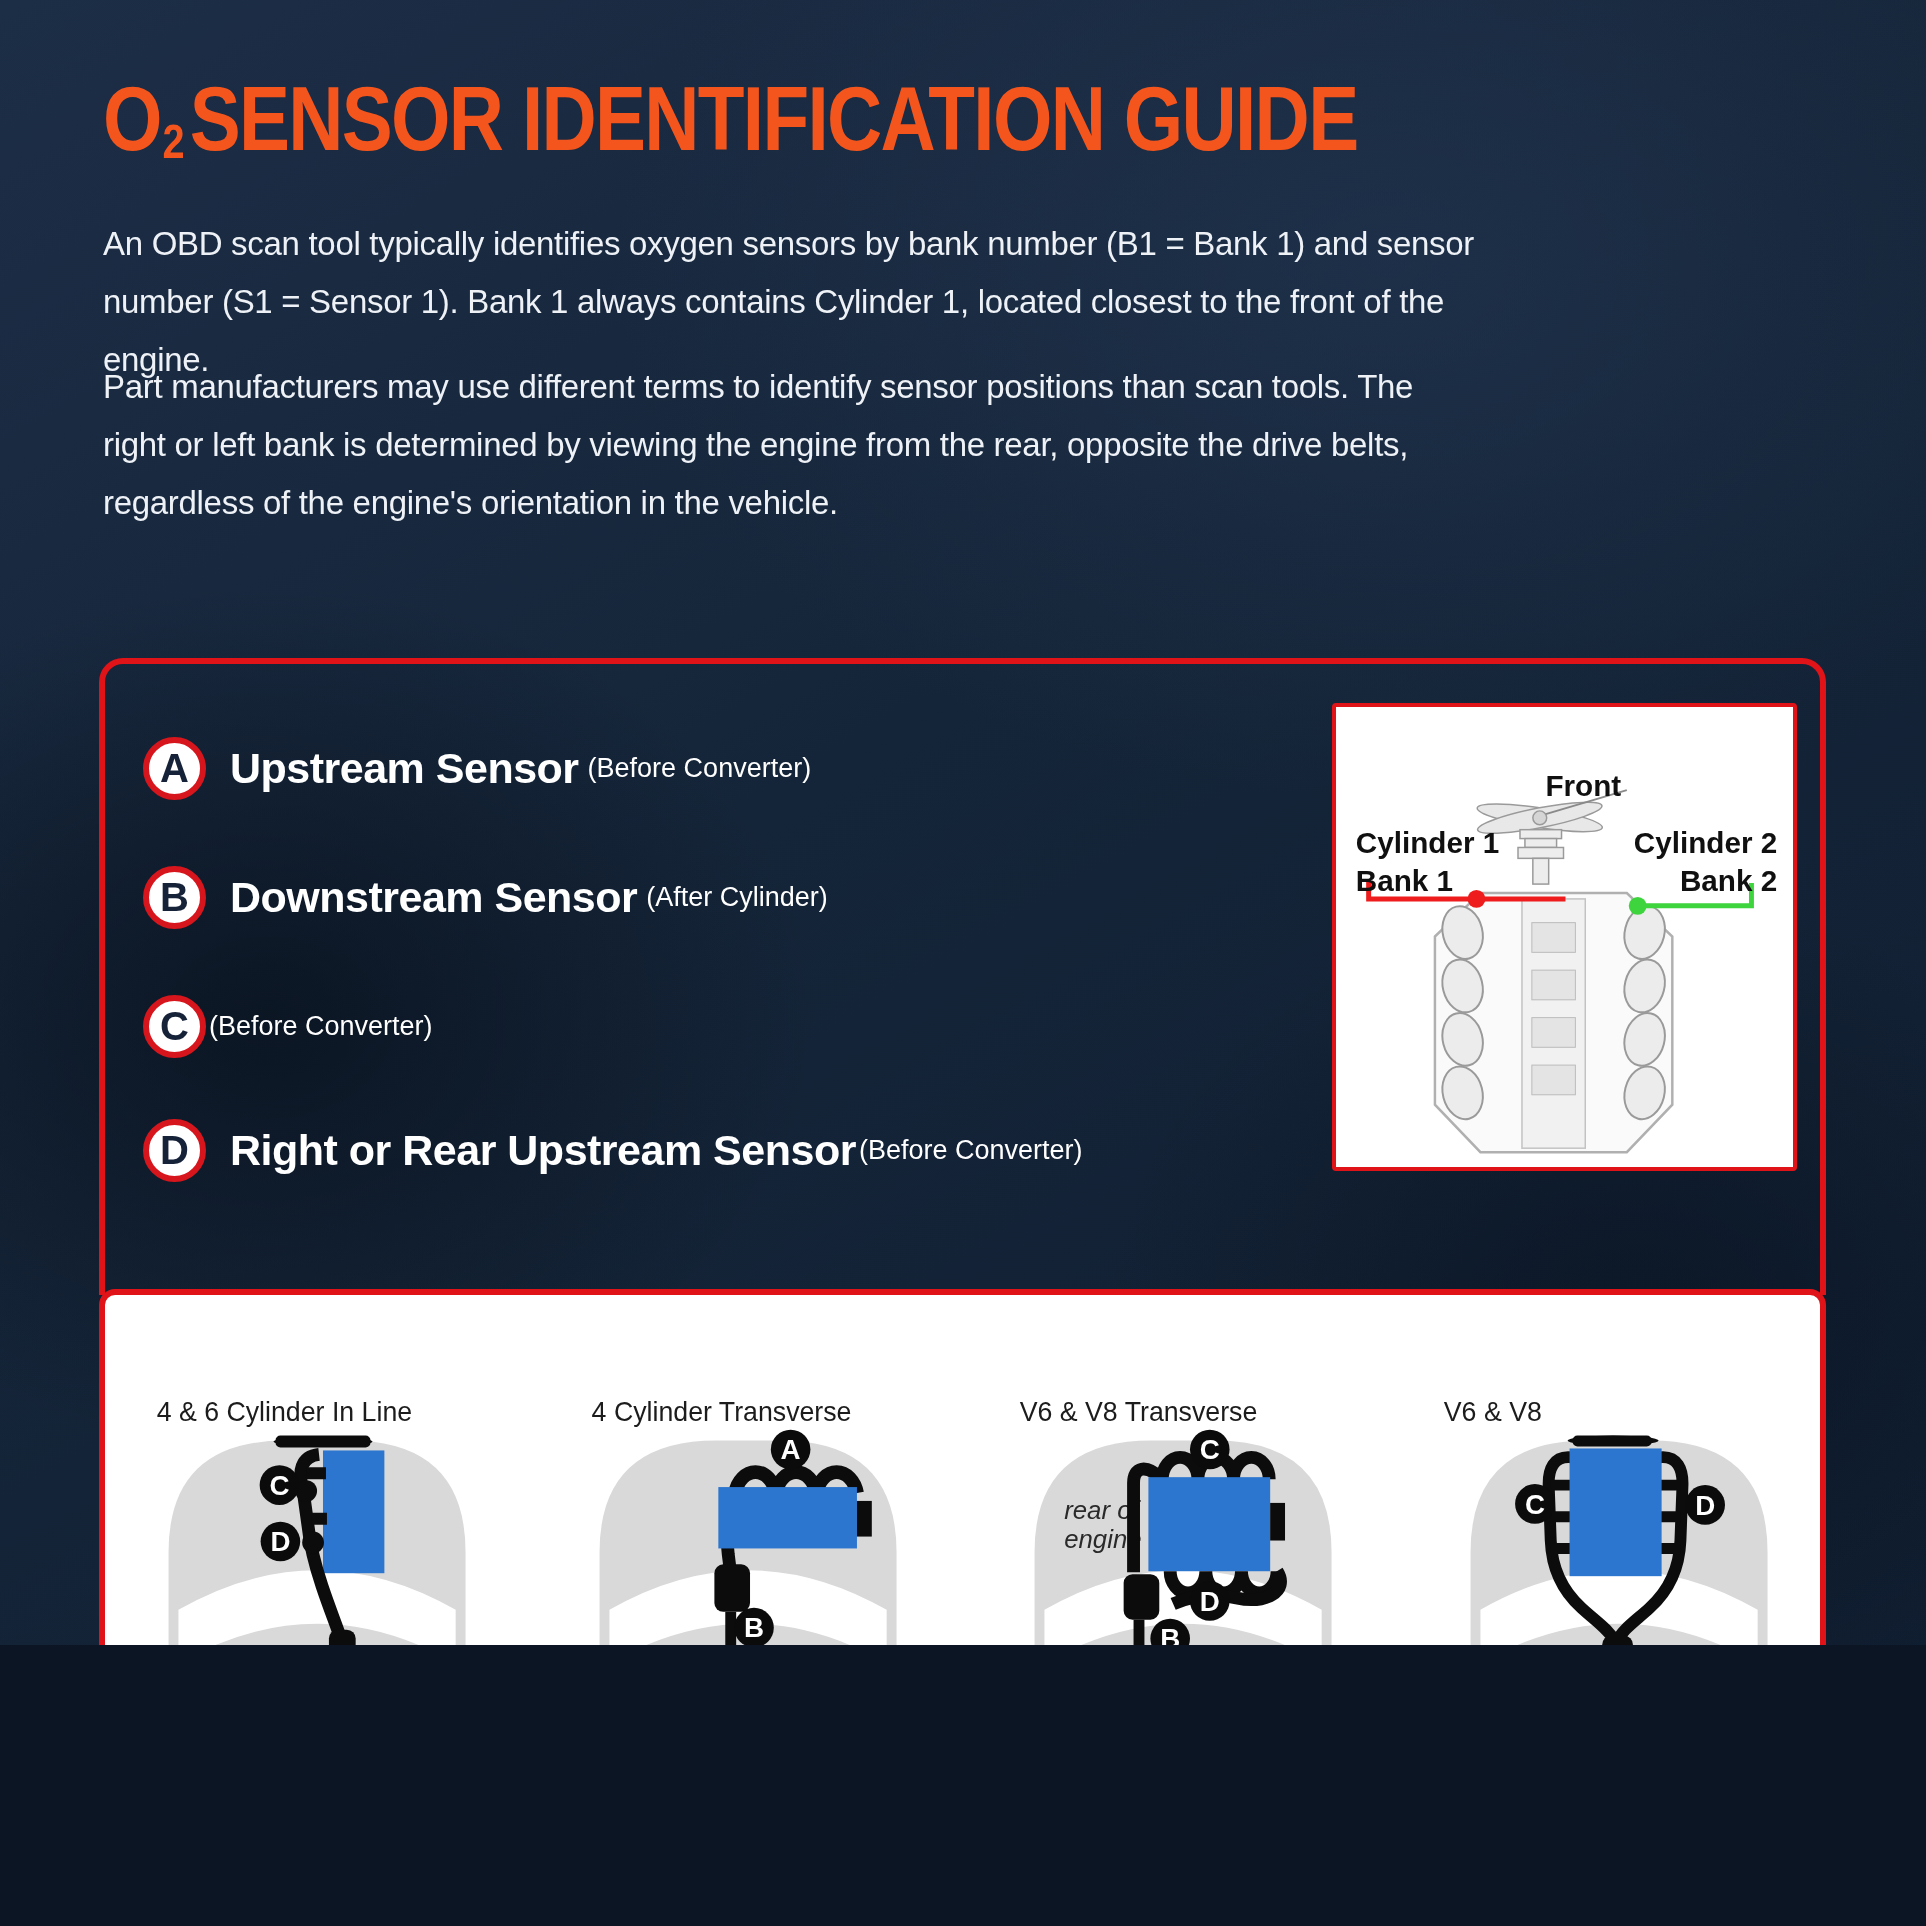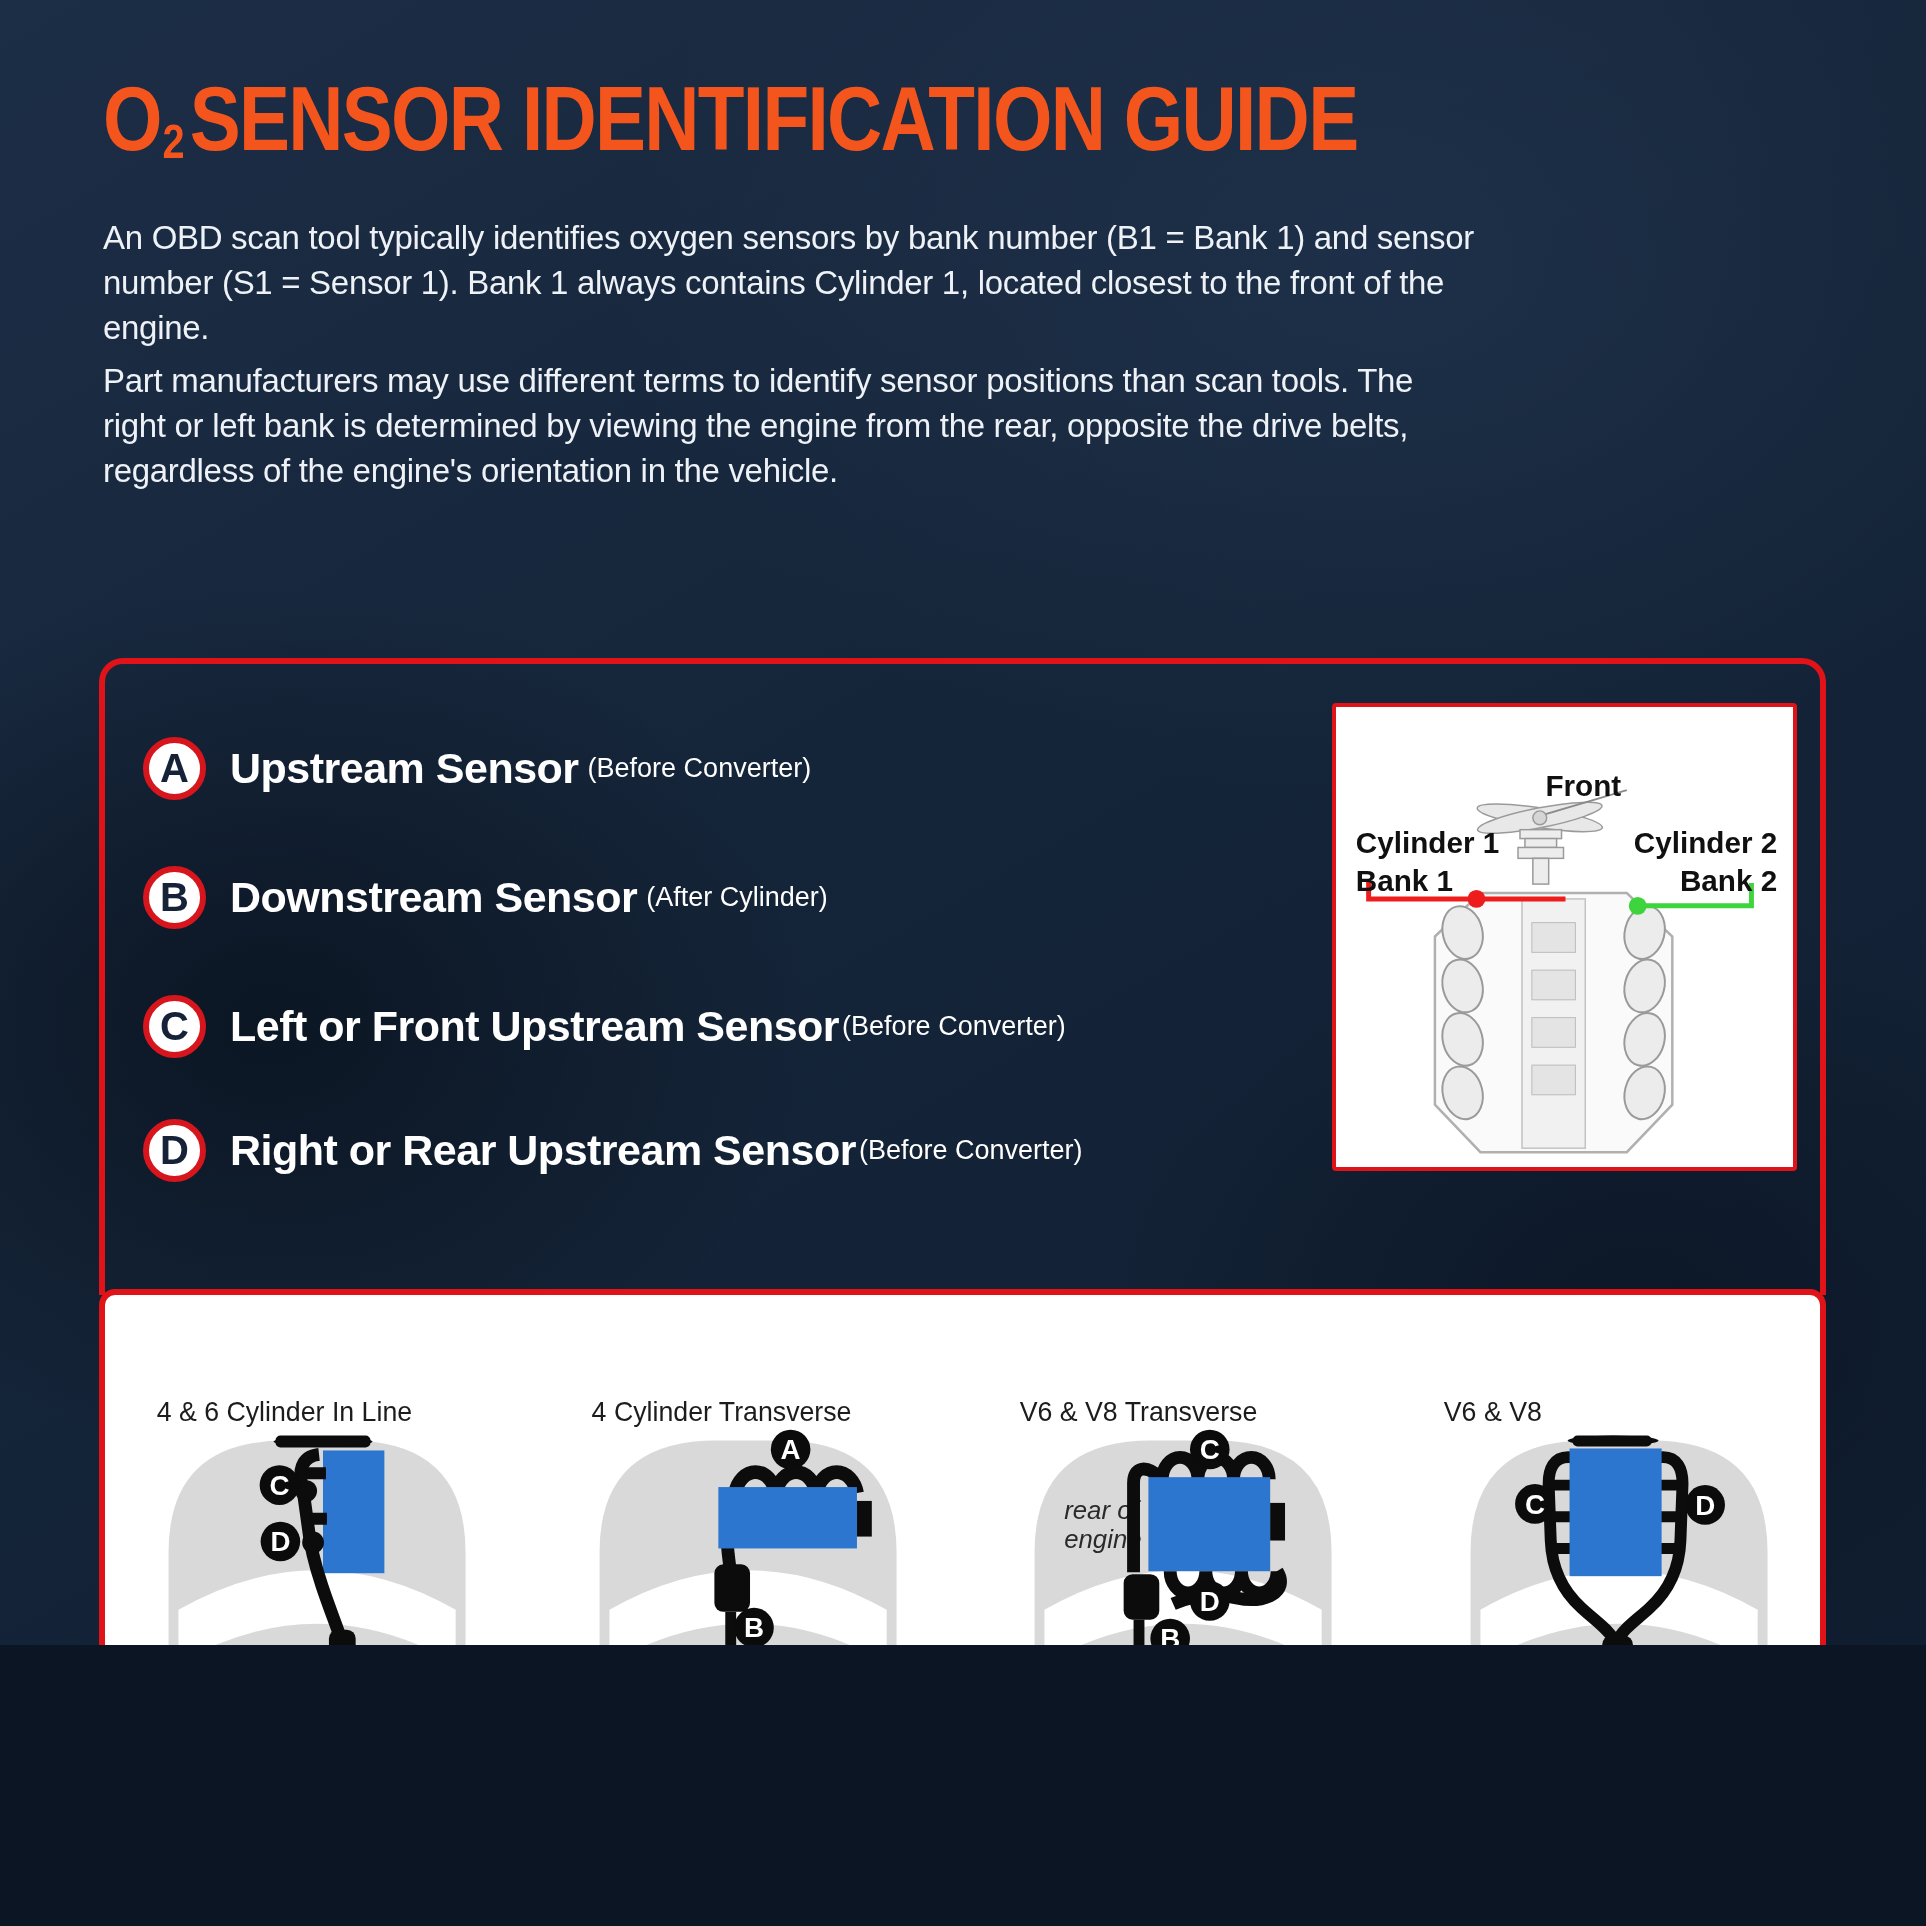--- a/index.html
+++ b/index.html
@@ -16,21 +16,21 @@
   }
   
   .title{position:absolute;left:103px;top:71px;white-space:nowrap;}
   .title-line{
     display:inline-block;font-weight:bold;font-size:91px;letter-spacing:-2px;
     color:#f4551c;transform:scaleX(.84);transform-origin:left bottom;line-height:1.05;
   }
   .title-sub{font-size:.52em;position:relative;top:.16em;margin:0 8px 0 2px;}
   
   .para{
-    position:absolute;left:103px;width:1683px;font-size:33px;line-height:45px;
+    position:absolute;left:103px;width:1683px;font-size:33px;line-height:58px;
     letter-spacing:-0.3px;white-space:pre-line;color:#eef2f7;
   }
   #para1{top:215px;}
   #para2:{}
   #para2{top:358px;}
   
   .legend-box{
     position:absolute;left:99px;top:658px;width:1727px;height:637px;
     border:6px solid #e01418;border-bottom:none;border-radius:24px 24px 0 0;
   }
@@ -103,21 +103,20 @@
       <span class="legend-name">Upstream Sensor</span>
       <span class="legend-note">(Before Converter)</span>
     </div>
     <div class="legend-row r1">
       <div class="badge">B</div>
       <span class="legend-name">Downstream Sensor</span>
       <span class="legend-note">(After Cylinder)</span>
     </div>
     <div class="legend-row r2">
       <div class="badge">C</div>
-      <span class="legend-name">Left or Front Upstream Sensor</span>
       <span class="legend-note" style="margin-left:3px">(Before Converter)</span>
     </div>
     <div class="legend-row r3">
       <div class="badge">D</div>
       <span class="legend-name">Right or Rear Upstream Sensor</span>
       <span class="legend-note" style="margin-left:3px">(Before Converter)</span>
     </div>
   </div>
 
   <div class="engine-panel">

